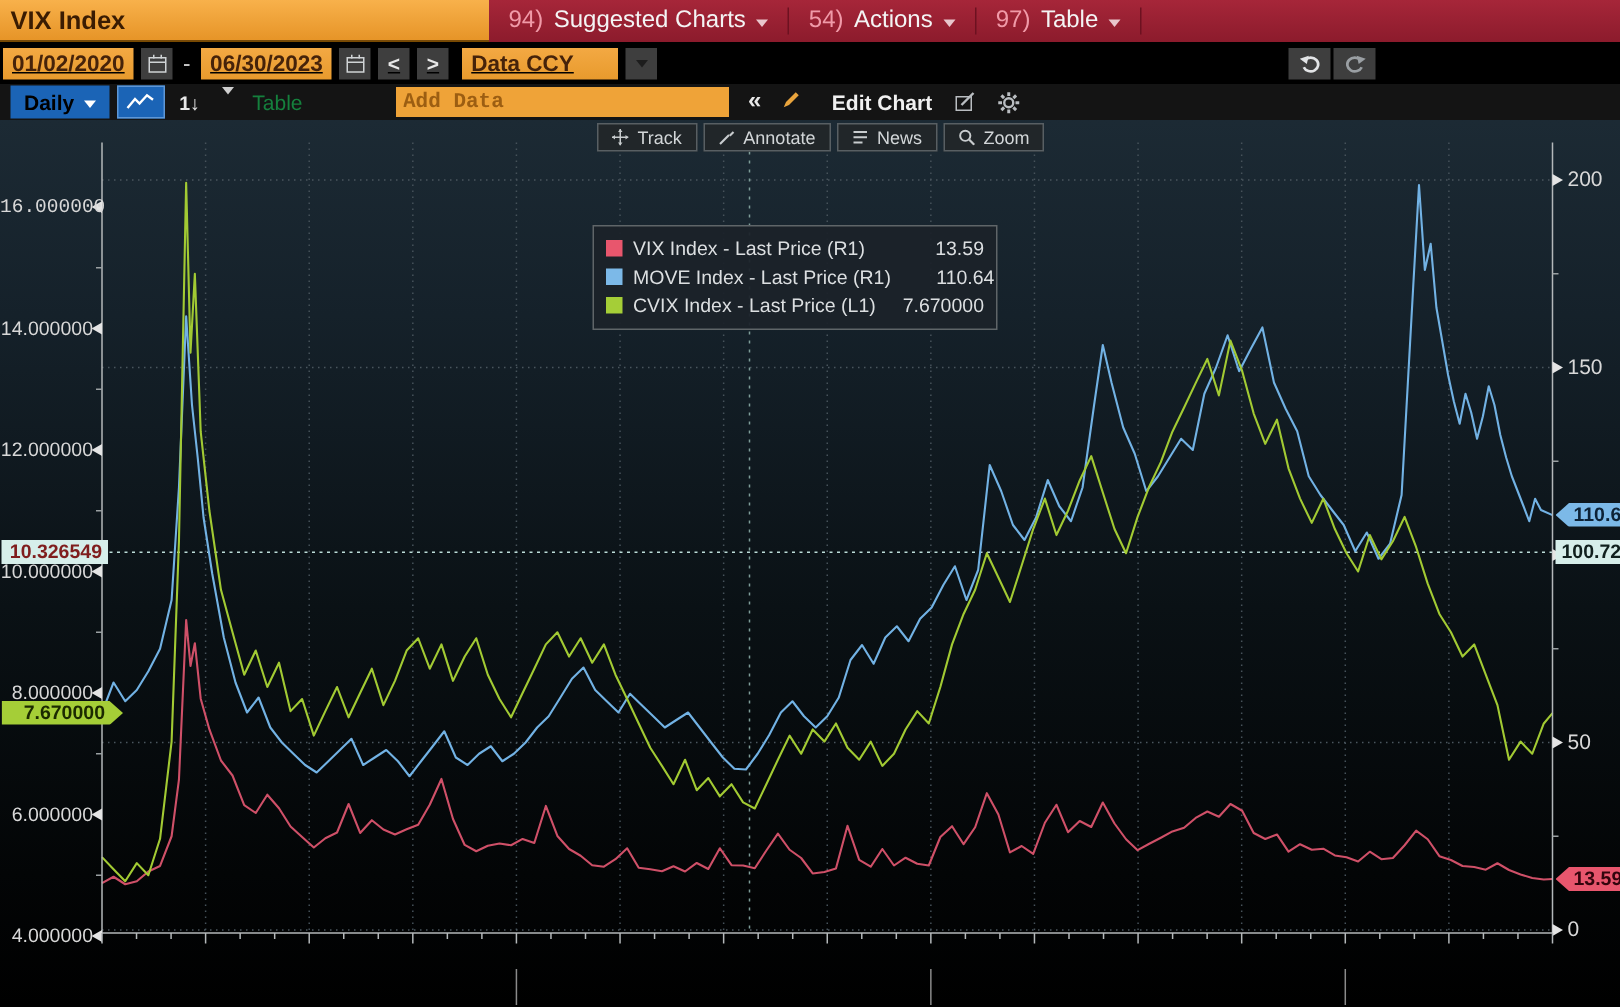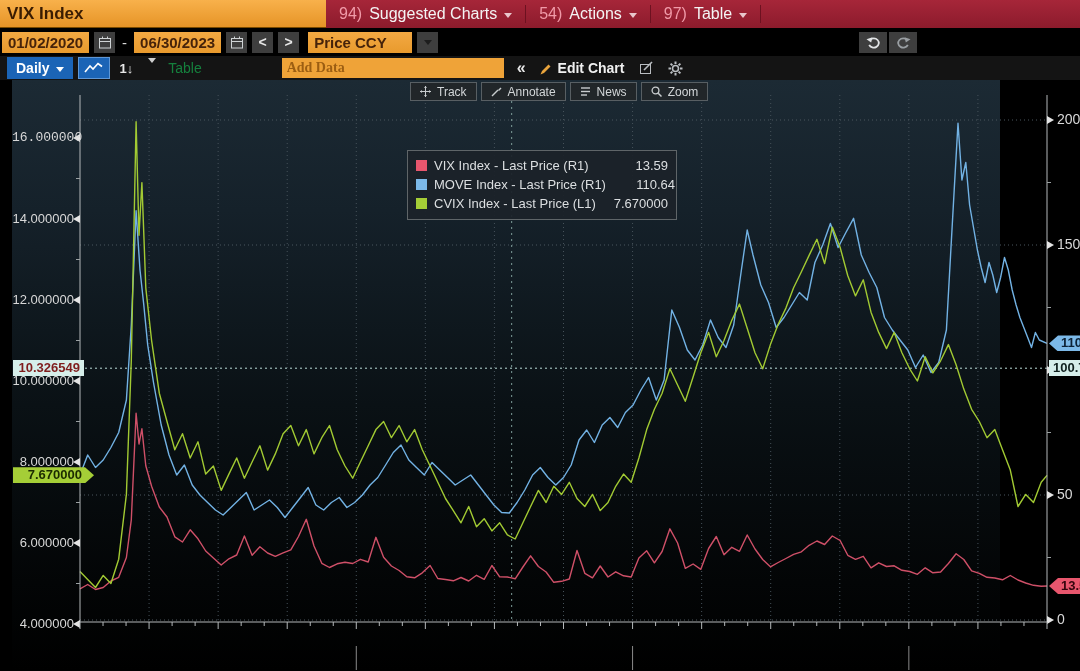--- a/index.html
+++ b/index.html
@@ -13,49 +13,49 @@
   .menu-bar{flex:1;background:linear-gradient(#a62639,#8c1b2c);display:flex;align-items:center;color:#fff;}
   .menu-item{display:flex;align-items:center;gap:7px;padding:0 13px;border-right:1px solid #6d1120;
              font-size:16px;cursor:default;}
   .menu-prefix{color:#f09aa8;}
   .menu-label{color:#f4f4f4;}
   .caret{width:0;height:0;border-left:4px solid transparent;border-right:4px solid transparent;
          border-top:5px solid #e9c6cc;margin-top:2px;}
   .graph-id{margin-left:auto;padding-right:10px;display:flex;align-items:center;font-size:16px;color:#fff;}
   
   .row2{position:absolute;top:28px;left:0;width:920px;height:28px;background:#000;
-        display:flex;align-items:center;gap:5px;padding-left:2px;box-sizing:border-box;}
+        display:flex;align-items:center;gap:5px;padding-left:2px;box-sizing:border-box;text-decoration:underline;}
   .amber-field{background:linear-gradient(#f3a943,#e89a2d);color:#46230a;font-size:15px;font-weight:bold;
                height:21px;line-height:21px;padding:0 6px;}
   .sq-btn{background:#3e3e3e;height:21px;min-width:21px;display:flex;align-items:center;justify-content:center;
           color:#e8e8e8;font-size:14px;font-weight:bold;}
   .dash{color:#d8d8d8;font-size:15px;padding:0 2px;}
   .ccy-caret{width:0;height:0;border-left:4px solid transparent;border-right:4px solid transparent;
              border-top:5px solid #1d1d1d;}
   .undo-redo{margin-left:auto;display:flex;gap:2px;padding-right:3px;}
   
   .row3{position:absolute;top:56px;left:0;width:1080px;height:24px;background:#141414;
         display:flex;align-items:center;box-sizing:border-box;padding:0 4px;}
   .period{color:#e4e4e4;font-size:14px;font-weight:bold;padding:0 13px;line-height:24px;cursor:default;}
-  .blue-btn{background:#1b64b6;color:#ffffff;font-size:14px;font-weight:bold;height:22px;
+  .blue-btn{background:#1b64b6;color:#000000;font-size:14px;font-weight:bold;height:22px;
             display:flex;align-items:center;gap:7px;padding:0 9px;margin:0 3px;}
   .blue-btn .caret{border-top-color:#fff;}
   .icon-btn{height:20px;display:flex;align-items:center;justify-content:center;padding:0 5px;margin:0 2px;}
   .icon-btn.blue{background:#1b64b6;border:1px solid #5e97d6;}
   .bar-period{color:#e8e8e8;font-size:13px;font-weight:bold;}
   .small-caret-btn{color:#cfcfcf;font-size:10px;padding:0 8px;}
   .table-label{color:#15803d;font-size:14px;font-weight:normal;margin-left:4px;}
-  .add-data{margin-left:80px;width:212px;height:20px;background:#efa338;border:none;outline:none;
-            font-family:Liberation Serif, serif;font-size:14px;font-weight:bold;color:#701a75;padding:0 5px;}
+  .add-data{margin-left:62px;width:212px;height:20px;background:#efa338;border:none;outline:none;
+            font-family:Liberation Mono, monospace;font-size:14px;font-weight:bold;color:#701a75;padding:0 5px;}
   .add-data::placeholder{color:#9c5e12;opacity:1;}
   .collapse{color:#e8e8e8;font-size:16px;font-weight:bold;margin-left:8px;padding:0 5px;}
-  .edit-chart{display:flex;align-items:flex-end;gap:6px;color:#f0f0f0;font-size:14px;font-weight:bold;
+  .edit-chart{display:flex;align-items:flex-start;gap:21px;color:#f0f0f0;font-size:14px;font-weight:bold;
               padding:0 8px;}
   
-  .chart-region{position:absolute;top:80px;left:12px;width:988px;height:591px;
+  .chart-region{position:absolute;top:80px;left:0;width:1080px;height:591px;
       background:linear-gradient(180deg,#1c2a34 0%,#15212a 22%,#0a1115 55%,#030506 85%,#000 100%);}
   .chart-svg{position:absolute;top:0;left:0;}
   .mini-toolbar{position:absolute;left:398px;top:2px;display:flex;gap:4px;}
   .mini-btn{display:flex;align-items:center;gap:6px;background:#212629;border:1px solid #585f63;
             color:#d2d6d8;font-size:12px;padding:1px 9px;height:15px;cursor:default;}
   .legend{position:absolute;left:378px;top:70px;width:270px;background:rgba(28,34,41,0.94);
           border:1px solid #5f6568;padding:5px 8px 6px 8px;box-sizing:border-box;margin-left:17px;}
   .legend-row{display:flex;align-items:center;gap:7px;height:19px;font-size:13px;color:#dcdfe1;}
   .legend-chip{width:11px;height:11px;flex:none;}
   .legend-name{flex:1;white-space:nowrap;}
@@ -122,21 +122,21 @@
         <rect x="1.5" y="2.5" width="11" height="9.5"></rect>
               <line x1="1.5" y1="5.5" x2="12.5" y2="5.5"></line>
         <line x1="4.5" y1="0.5" x2="4.5" y2="3"></line>
               <line x1="9.5" y1="0.5" x2="9.5" y2="3"></line>
             </g>
           </svg>
       </span>
     </div>
     <div class="sq-btn">&lt;</div>
     <div class="sq-btn">&gt;</div>
-    <div class="amber-field" style="margin-left:4px;min-width:92px;">Price CCY</div>
+    <div class="amber-field" style="margin-left:4px;min-width:92px;">Data CCY</div>
     <div class="sq-btn">
       <span class="ccy-caret"></span>
     </div>
     <div class="undo-redo">
       <div class="sq-btn" style="width:28px;">
         <span>
           <svg width="15" height="14" viewBox="0 0 15 14">
               <path d="M4 5 A5 4.6 0 1 1 3.2 9.8" fill="none" stroke="#e2e4e6" stroke-width="1.8"></path>
               <polygon points="0.5,4.2 6.5,2.2 5.2,7.6" fill="#e2e4e6"></polygon>
             </svg>

